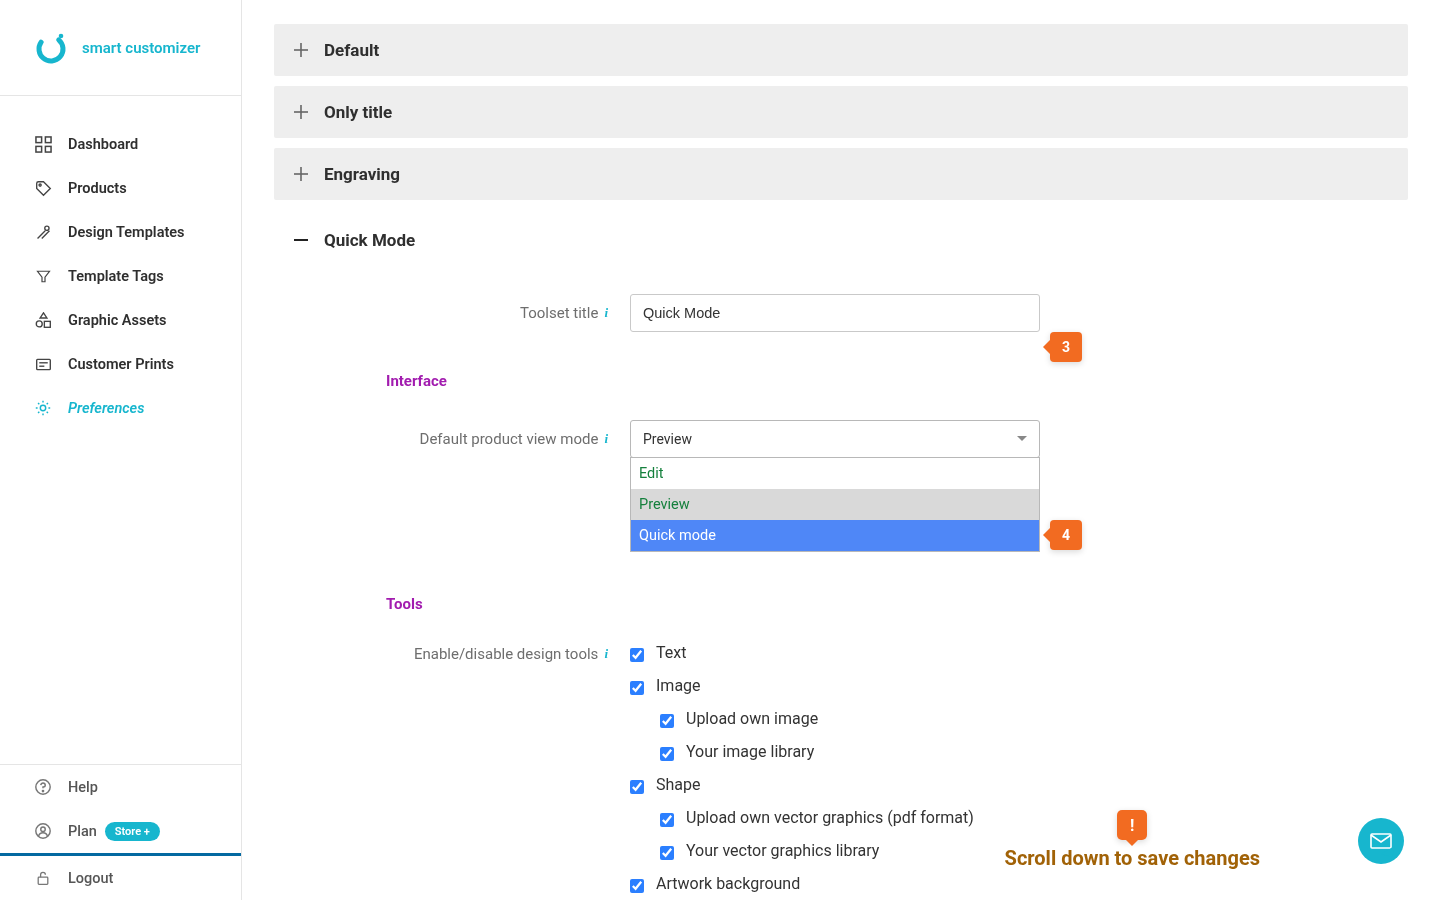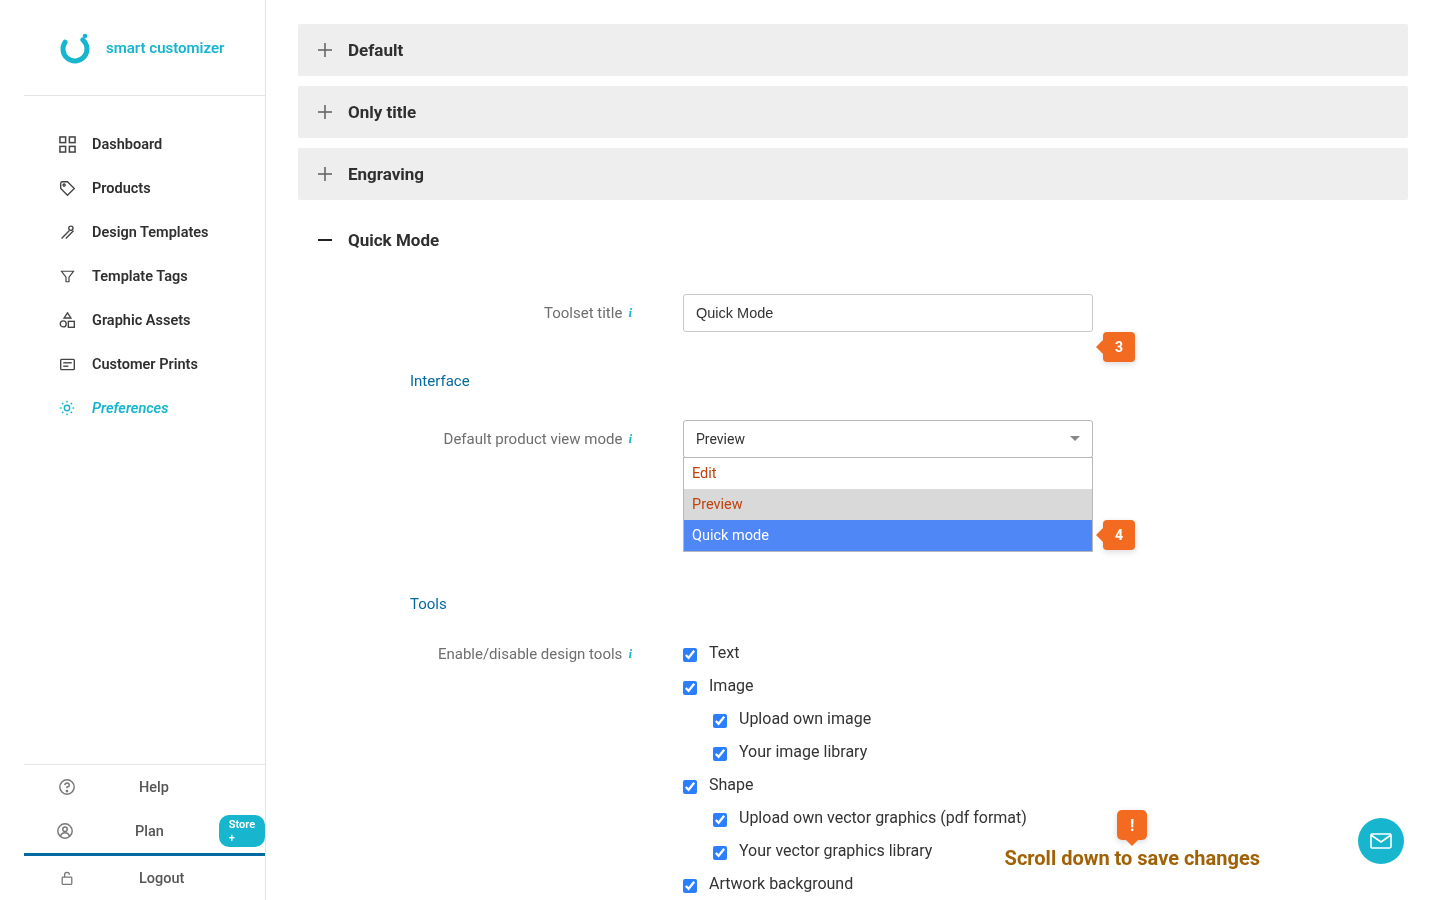--- a/index.html
+++ b/index.html
@@ -4,21 +4,21 @@
 <style>
 * { margin: 0; padding: 0; box-sizing: border-box; }
 body {
   font-family: -apple-system, BlinkMacSystemFont, "Segoe UI", Roboto, Arial, sans-serif;
   background: #fff;
   width: 1440px;
   height: 900px;
   overflow: hidden;
   position: relative;
 }
-.app { display: flex; height: 100%; padding-left: 24px; }
+.app { display: flex; height: 100%; }
 
 
 .sidebar {
   width: 242px;
   border-right: 1px solid #e5e5e5;
   display: flex;
   flex-direction: column;
   background: #fff;
 }
 .logo-area {
@@ -64,21 +64,21 @@
 .nav-item.active .nav-icon svg path,
 .nav-item.active .nav-icon svg rect,
 .nav-item.active .nav-icon svg circle,
 .nav-item.active .nav-icon svg line,
 .nav-item.active .nav-icon svg polyline,
 .nav-item.active .nav-icon svg polygon { stroke: #17b6ce; }
 
 .sidebar-bottom {
   border-top: 1px solid #e5e5e5;
 }
-.sidebar-bottom .nav-item { font-weight: 500; color: #555; gap: 47px; }
+.sidebar-bottom .nav-item { font-weight: 500; color: #555; }
 .plan-badge {
   background: #17b6ce;
   color: #fff;
   font-size: 11px;
   font-weight: 600;
   padding: 3px 10px;
   border-radius: 10px;
   margin-left: 8px;
 }
 .sidebar-section2 { border-top: 3px solid #0369a1; }
@@ -131,21 +131,20 @@
   display: flex; align-items: center; justify-content: center;
 }
 .acc-header .title { font-size: 17px; font-weight: 700; color: #2f2f2f; }
 .acc-body { padding: 24px 300px 60px 56px; }
 
 .form-row {
   display: flex;
   align-items: center;
   margin-bottom: 18px;
   position: relative;
-  gap: 29px;
 }
 .form-row .label-col {
   width: 300px;
   text-align: right;
   padding-right: 22px;
   color: #6e6e6e;
   font-size: 15px;
   display: flex;
   align-items: center;
   justify-content: flex-end;
@@ -188,22 +187,22 @@
   position: absolute;
   left: -7px;
   top: 50%;
   transform: translateY(-50%);
   border: 7px solid transparent;
   border-right-color: #f26b21;
   border-left: none;
 }
 .section-heading {
   font-size: 15px;
-  font-weight: 400;
-  color: #0369a1;
+  font-weight: 700;
+  color: #a21caf;
   margin: 40px 0 30px 56px;
 }
 
 .select {
   width: 410px;
   height: 38px;
   border: 1px solid #b8b8b8;
   border-radius: 3px;
   padding: 0 12px;
   font-size: 14px;
@@ -227,21 +226,21 @@
   border: 1px solid #b8b8b8;
   background: #fff;
   z-index: 10;
 }
 .dropdown .opt {
   height: 31px;
   display: flex;
   align-items: center;
   padding: 0 8px;
   font-size: 14.5px;
-  color: #c2410c;
+  color: #15803d;
   cursor: pointer;
 }
 .dropdown .opt.selected { background: #d9d9d9; }
 .dropdown .opt.highlight { background: #4f87f7; color: #fff; }
 
 .check-list { padding-left: 0; }
 .check-item {
   display: flex;
   align-items: flex-end;
   margin-bottom: 14px;

